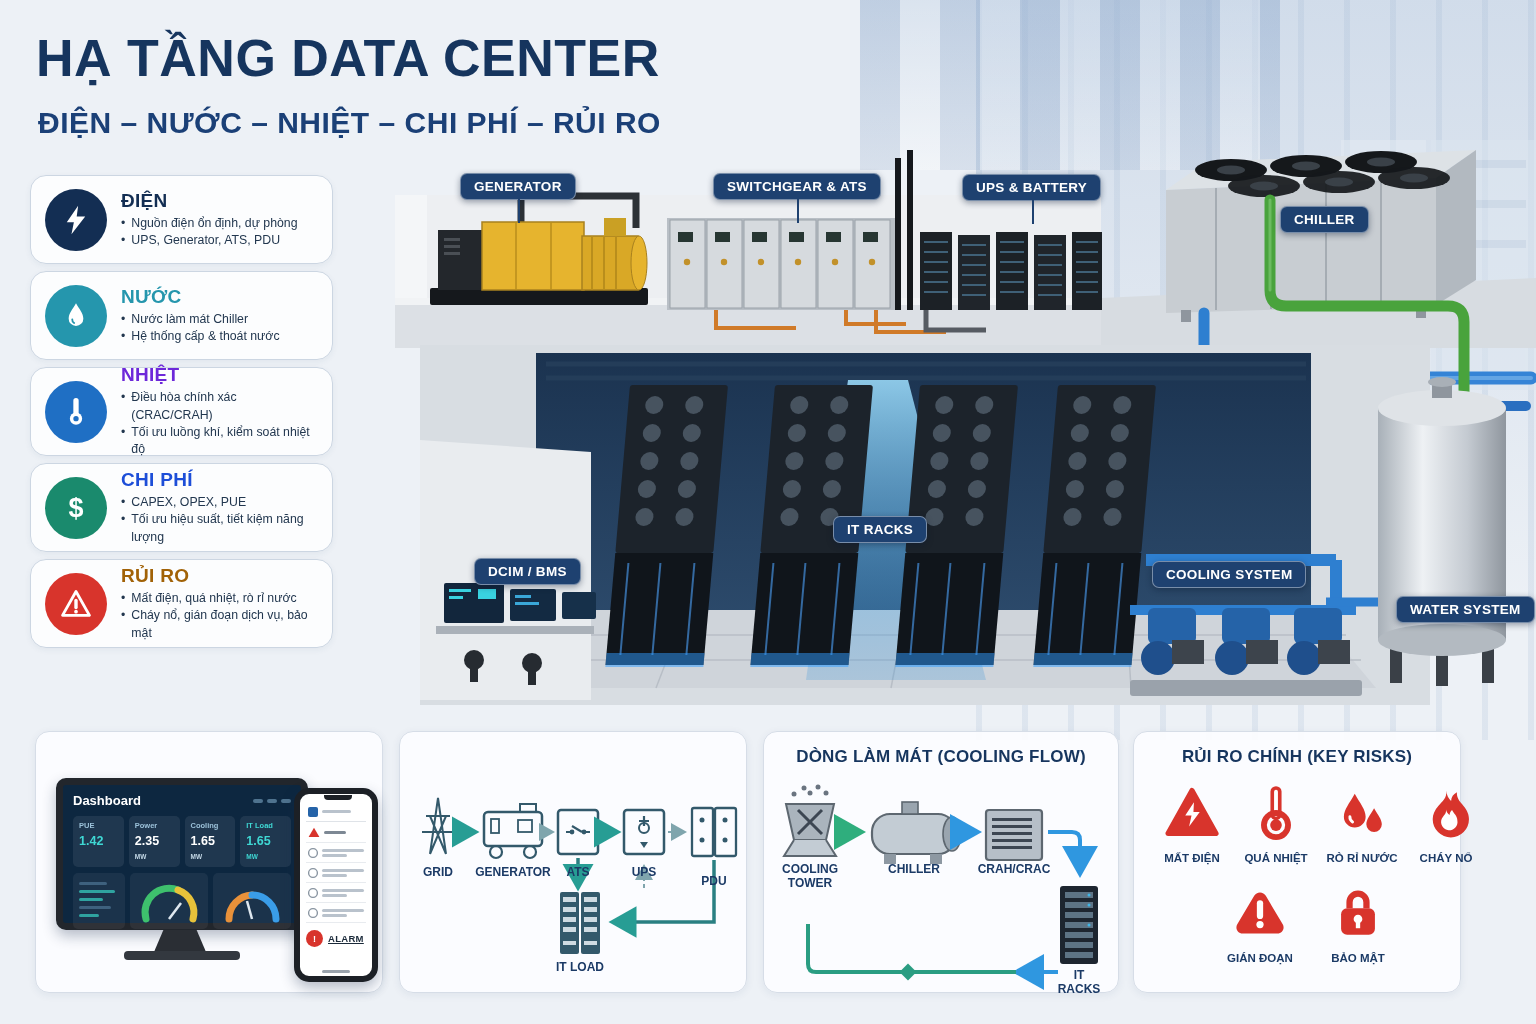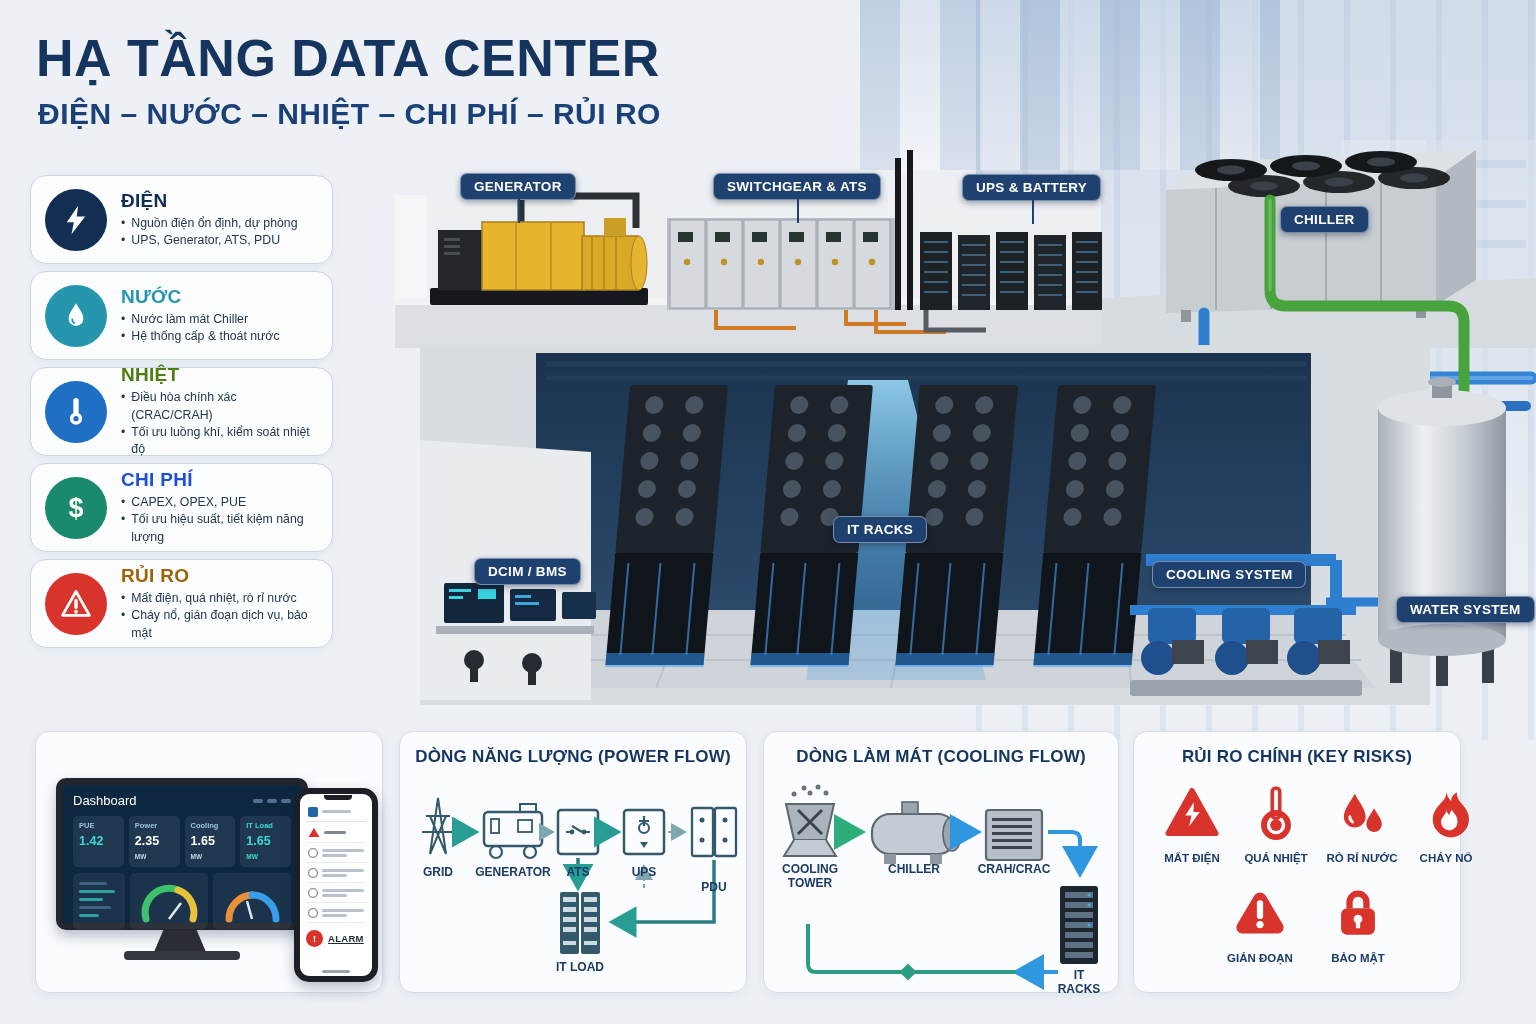--- a/index.html
+++ b/index.html
@@ -24,21 +24,21 @@
       repeating-linear-gradient(90deg, rgba(140,165,200,.22) 0 40px, rgba(255,255,255,.25) 40px 80px),
       linear-gradient(180deg, rgba(160,185,215,.4), rgba(235,240,246,0));
     pointer-events:none;
   }
   
   .page-title {
     position:absolute; left:36px; top:28px;
     font-size:52px; font-weight:800; letter-spacing:.5px; color:#16355e;
   }
   .page-subtitle {
-    position:absolute; left:38px; top:97px;
+    position:absolute; left:38px; top:106px;
     font-size:30px; font-weight:800; letter-spacing:.5px; color:#1b4077;
   }
   
   .cat-card {
     position:absolute; left:30px; width:303px; height:89px;
     background:rgba(255,255,255,.82);
     border:1px solid #ccd6e2; border-radius:16px;
     display:flex; align-items:center; gap:14px; padding:10px 14px;
     box-shadow:0 2px 6px rgba(30,60,100,.06);
   }
@@ -82,21 +82,21 @@
   .risk-label { font-size:11.5px; font-weight:800; color:#1b3a66; margin-top:6px; white-space:nowrap; }
   
   .monitor {
     position:absolute; left:20px; top:46px; width:252px; height:152px;
     background:#0d2740; border:7px solid #22262c; border-radius:10px;
     box-shadow:0 6px 14px rgba(20,40,70,.3); padding:8px 10px;
   }
   .monitor-stand { position:absolute; left:118px; top:198px; width:52px; height:22px; background:#2a2e34; clip-path:polygon(18% 0,82% 0,100% 100%,0 100%); }
   .monitor-base { position:absolute; left:88px; top:219px; width:116px; height:9px; background:#33383f; border-radius:4px; }
   .dash-head { display:flex; justify-content:space-between; align-items:center; }
-  .dash-title { color:#fff; font-size:13px; font-weight:400; }
+  .dash-title { color:#fff; font-size:13px; font-weight:700; }
   .dash-headdots { display:flex; gap:4px; }
   .dash-headdots i { width:10px; height:4px; background:#4f738f; border-radius:2px; }
   .metric-row { display:flex; gap:5px; margin-top:8px; }
   .metric {
     flex:1; background:rgba(255,255,255,.08); border-radius:5px; padding:5px 6px;
   }
   .metric-label { font-size:7.5px; color:#9cc2da; font-weight:700; }
   .metric-value { font-size:12.5px; font-weight:800; color:#fff; margin-top:4px; }
   .metric-value.cyan { color:#3fd8d4; }
   .metric-unit { font-size:6.5px; font-weight:700; color:#c4d8e6; }
@@ -168,21 +168,21 @@
 </div>
 <div class="cat-card" style="top:367px">
   <div class="cat-icon" style="background:#1f6fc4">
     <svg width="32" height="32" viewBox="0 0 24 24">
         <path d="M12 3.5v10" stroke="#fff" stroke-width="4" stroke-linecap="round"></path>
         <circle cx="12" cy="17" r="4.6" fill="#fff"></circle>
         <circle cx="12" cy="17" r="2" fill="#1f6fc4"></circle>
       </svg>
   </div>
   <div class="cat-body">
-    <div class="cat-title" style="color:#4d7c0f">NHIỆT</div>
+    <div class="cat-title" style="color:#6d28d9">NHIỆT</div>
     <div class="cat-bullet">
         <span class="dot">•</span>
         <span>Điều hòa chính xác (CRAC/CRAH)</span>
       </div>
     <div class="cat-bullet">
         <span class="dot">•</span>
         <span>Tối ưu luồng khí, kiểm soát nhiệt độ</span>
       </div>
   </div>
 </div>
@@ -653,21 +653,20 @@
     </div>
     <div class="alarm-row">
       <span class="alarm-circle">!</span>
       <span class="alarm-text">ALARM</span>
     </div>
     <div class="phone-home"></div>
   </div>
 </div>
 
 <div class="panel" style="left:399px;width:348px">
-  <div class="panel-title">DÒNG NĂNG LƯỢNG (POWER FLOW)</div>
   <svg width="346" height="215" viewBox="0 0 346 215" style="position:absolute;left:0;top:44px">
     <defs>
       <marker id="tealArrow" markerWidth="9" markerHeight="9" refX="7" refY="4.5" orient="auto">
         <path d="M0 0 L8 4.5 L0 9 z" fill="#279d94"></path>
       </marker>
       <marker id="grayArrow" markerWidth="9" markerHeight="9" refX="7" refY="4.5" orient="auto">
         <path d="M0 0 L8 4.5 L0 9 z" fill="#7fa5ad"></path>
       </marker>
     </defs>
 
@@ -732,21 +731,21 @@
           <rect x="184" y="151" width="13" height="5"></rect>
         <rect x="163" y="165" width="13" height="4"></rect>
           <rect x="184" y="165" width="13" height="4"></rect>
       </g>
     </g>
   </svg>
   <div class="flow-label" style="left:38px;top:133px">GRID</div>
   <div class="flow-label" style="left:113px;top:133px">GENERATOR</div>
   <div class="flow-label" style="left:178px;top:133px">ATS</div>
   <div class="flow-label" style="left:244px;top:133px">UPS</div>
-  <div class="flow-label" style="left:314px;top:148px">PDU</div>
+  <div class="flow-label" style="left:314px;top:142px">PDU</div>
   <div class="flow-label" style="left:180px;top:228px">IT LOAD</div>
 </div>
 
 <div class="panel" style="left:763px;width:356px">
   <div class="panel-title">DÒNG LÀM MÁT (COOLING FLOW)</div>
   <svg width="354" height="215" viewBox="0 0 354 215" style="position:absolute;left:0;top:44px">
     <defs>
       <marker id="greenArrow" markerWidth="9" markerHeight="9" refX="7" refY="4.5" orient="auto">
         <path d="M0 0 L8 4.5 L0 9 z" fill="#2fae7d"></path>
       </marker>

